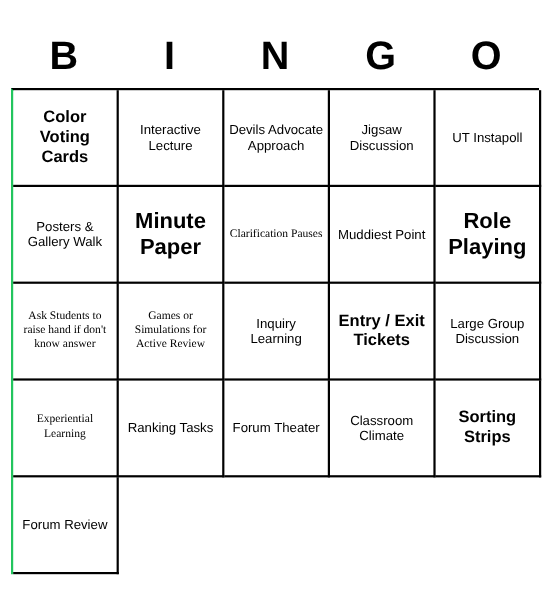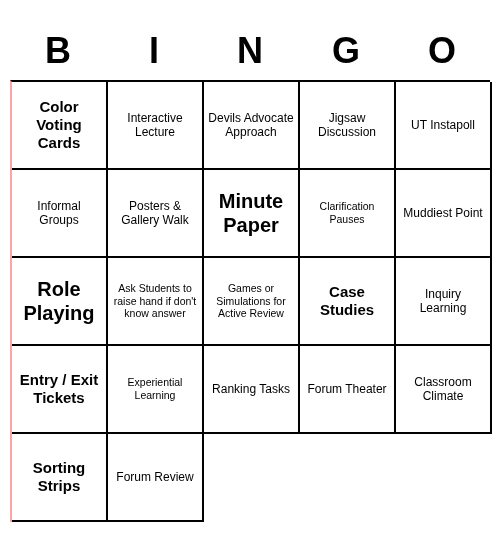--- a/index.html
+++ b/index.html
@@ -33,21 +33,21 @@
       font-size: 36px;
       font-weight: bold;
       width: 88px;
       text-align: center;
       color: black;
     }
 
     .bingo-grid {
       display: grid;
       grid-template-columns: repeat(5, 1fr);
-      border-left: 2px solid #fca5a5;
+      border-left: 2px solid #22c55e;
       border-top: 2px solid black;
     }
 
     .bingo-cell {
       border-right: 2px solid black;
       border-bottom: 2px solid black;
       width: 96px;
       height: 88px;
       display: flex;
       align-items: center;
@@ -67,20 +67,21 @@
       font-weight: bold;
     }
 
     .bingo-cell.medium-text span {
       font-size: 15px;
       font-weight: bold;
     }
 
     .bingo-cell.small-text span {
       font-size: 10.5px;
+      font-family: Liberation Serif, serif;
     }
   </style>
 </head>
 <body>
 
 <div class="bingo-container">
   <div class="bingo-header">
   <div class="bingo-letter">B</div>
       <div class="bingo-letter">I</div>
       <div class="bingo-letter">N</div>
@@ -97,51 +98,48 @@
       <div class="bingo-cell">
         <span>Devils Advocate Approach</span>
       </div>
       <div class="bingo-cell">
         <span>Jigsaw Discussion</span>
       </div>
       <div class="bingo-cell">
         <span>UT Instapoll</span>
       </div>
       <div class="bingo-cell">
-        <span>Informal Groups</span>
-      </div>
-      <div class="bingo-cell">
         <span>Posters &amp; Gallery Walk</span>
       </div>
       <div class="bingo-cell large-text">
         <span>Minute Paper</span>
       </div>
       <div class="bingo-cell small-text">
         <span>Clarification Pauses</span>
       </div>
       <div class="bingo-cell">
         <span>Muddiest Point</span>
       </div>
       <div class="bingo-cell large-text">
         <span>Role Playing</span>
       </div>
       <div class="bingo-cell small-text">
         <span>Ask Students to raise hand if don't know answer</span>
       </div>
       <div class="bingo-cell small-text">
         <span>Games or Simulations for Active Review</span>
       </div>
-      <div class="bingo-cell medium-text">
-        <span>Case Studies</span>
-      </div>
       <div class="bingo-cell">
         <span>Inquiry Learning</span>
       </div>
       <div class="bingo-cell medium-text">
         <span>Entry / Exit Tickets</span>
+      </div>
+      <div class="bingo-cell">
+        <span>Large Group Discussion</span>
       </div>
       <div class="bingo-cell small-text">
         <span>Experiential Learning</span>
       </div>
       <div class="bingo-cell">
         <span>Ranking Tasks</span>
       </div>
       <div class="bingo-cell">
         <span>Forum Theater</span>
       </div>

